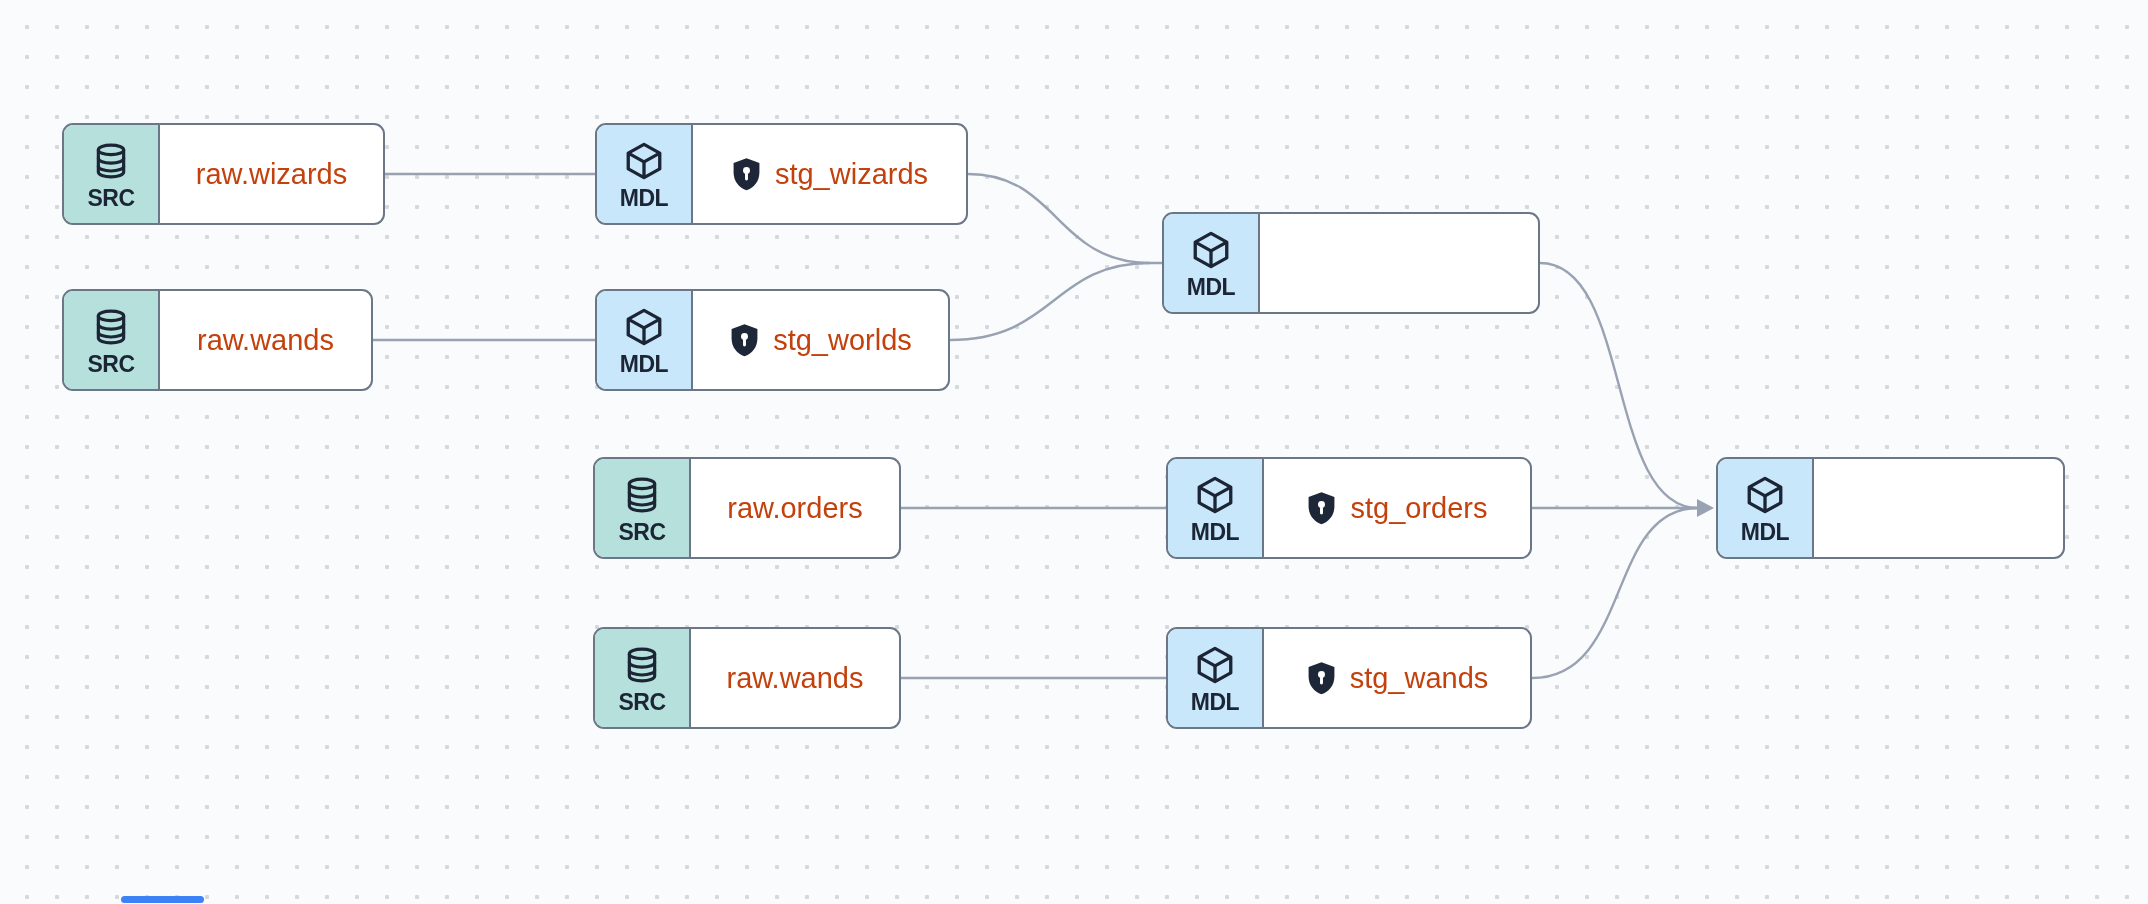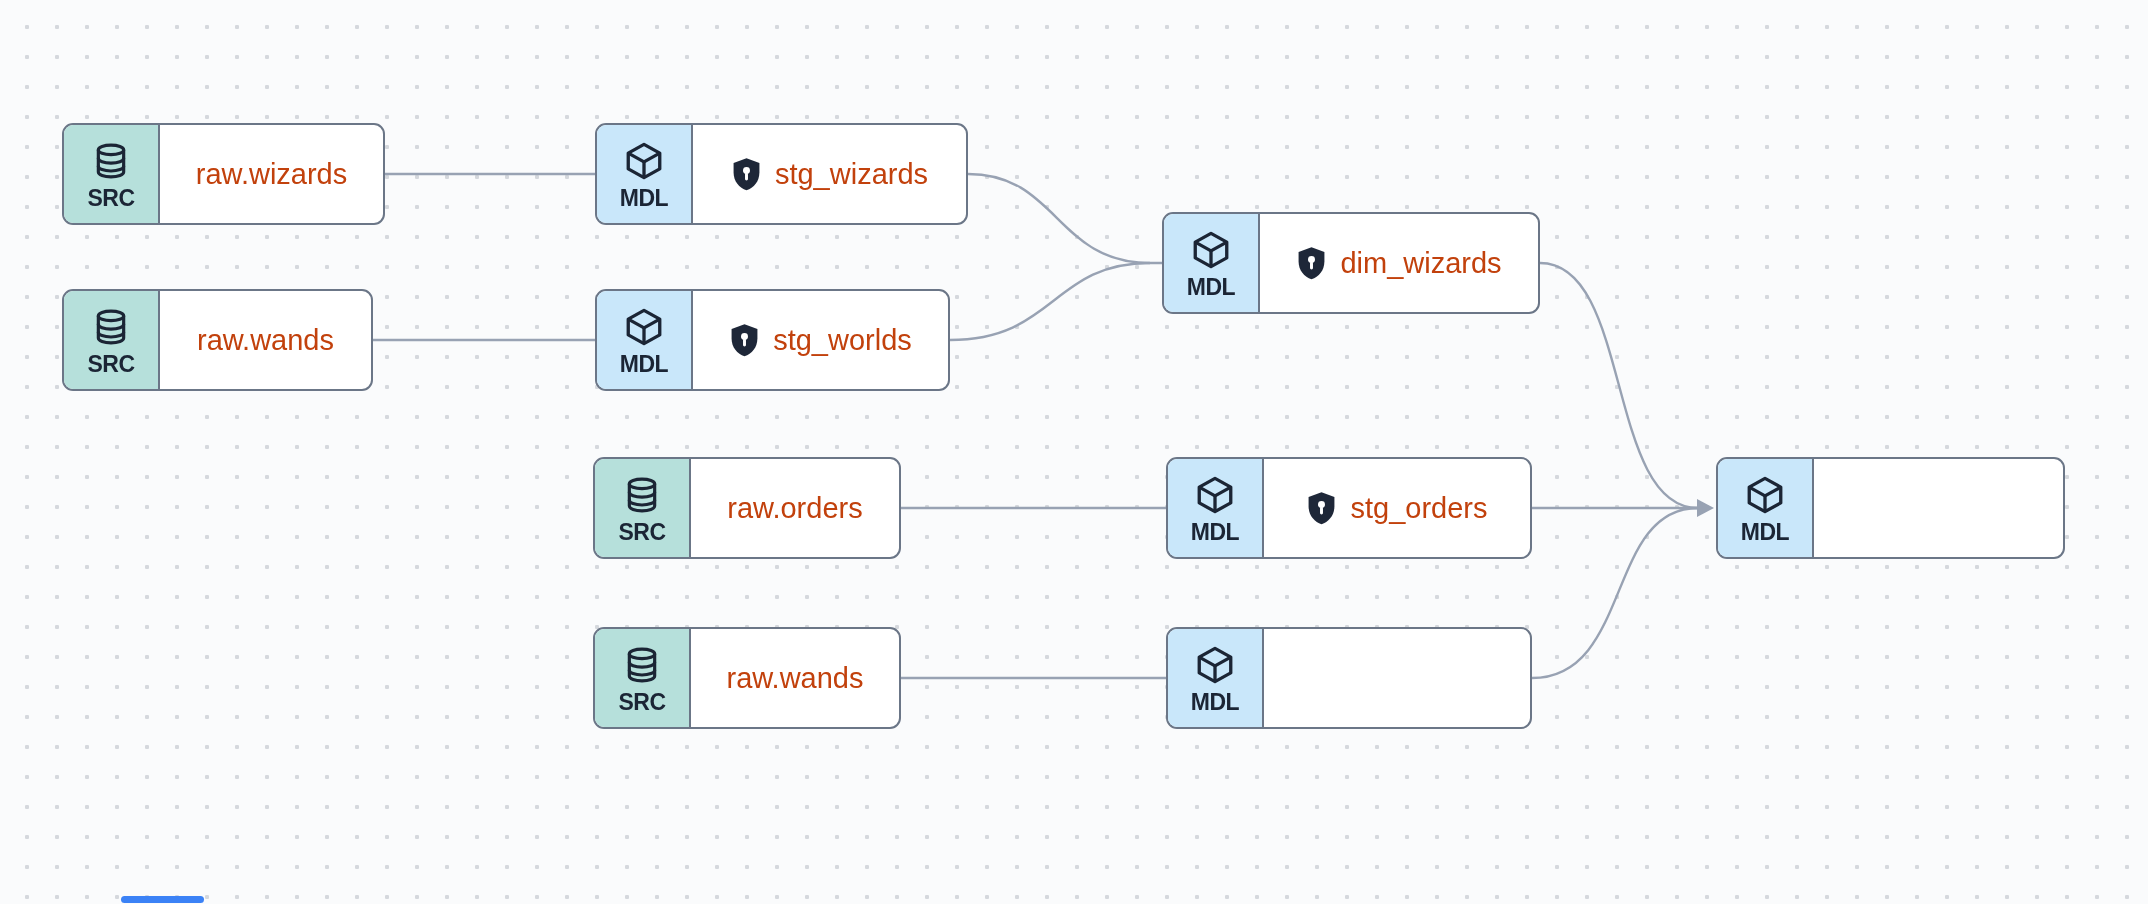--- a/index.html
+++ b/index.html
@@ -191,39 +191,39 @@
 
   <div class="node" style="left:1166px; top:627px; width:366px">
     <div class="badge mdl">
       <svg viewBox="0 0 24 24" width="42" height="42" fill="none" stroke="#1b2535" stroke-width="1.9" stroke-linejoin="round">
         <path d="M12 2.5 21 7.5 V16.5 L12 21.5 3 16.5 V7.5 Z"></path>
         <path d="M3 7.5 12 12.5 21 7.5"></path>
         <path d="M12 12.5 V21.5"></path>
       </svg>
       <span class="badge-label">MDL</span>
     </div>
+    <div class="body">
+      <svg class="shield" viewBox="0 0 24 26" width="31" height="34">
+        <path d="M12 0.8 L22 4.4 V11.6 C22 18.8 17.6 23.6 12 25.6 C6.4 23.6 2 18.8 2 11.6 V4.4 Z" fill="#1e2738"></path>
+        <circle cx="12" cy="10.3" r="2.7" fill="#ffffff"></circle>
+        <rect x="10.85" y="12" width="2.3" height="6" rx="1.15" fill="#ffffff"></rect>
+      </svg>
+      <span class="node-label">stg_wands</span>
+    </div>
   </div>
 
   <div class="node" style="left:1162px; top:212px; width:378px">
     <div class="badge mdl">
       <svg viewBox="0 0 24 24" width="42" height="42" fill="none" stroke="#1b2535" stroke-width="1.9" stroke-linejoin="round">
         <path d="M12 2.5 21 7.5 V16.5 L12 21.5 3 16.5 V7.5 Z"></path>
         <path d="M3 7.5 12 12.5 21 7.5"></path>
         <path d="M12 12.5 V21.5"></path>
       </svg>
       <span class="badge-label">MDL</span>
     </div>
-    <div class="body">
-      <svg class="shield" viewBox="0 0 24 26" width="31" height="34">
-        <path d="M12 0.8 L22 4.4 V11.6 C22 18.8 17.6 23.6 12 25.6 C6.4 23.6 2 18.8 2 11.6 V4.4 Z" fill="#1e2738"></path>
-        <circle cx="12" cy="10.3" r="2.7" fill="#ffffff"></circle>
-        <rect x="10.85" y="12" width="2.3" height="6" rx="1.15" fill="#ffffff"></rect>
-      </svg>
-      <span class="node-label">dim_wizards</span>
-    </div>
   </div>
 
   <div class="node" style="left:1716px; top:457px; width:349px">
     <div class="badge mdl">
       <svg viewBox="0 0 24 24" width="42" height="42" fill="none" stroke="#1b2535" stroke-width="1.9" stroke-linejoin="round">
         <path d="M12 2.5 21 7.5 V16.5 L12 21.5 3 16.5 V7.5 Z"></path>
         <path d="M3 7.5 12 12.5 21 7.5"></path>
         <path d="M12 12.5 V21.5"></path>
       </svg>
       <span class="badge-label">MDL</span>

